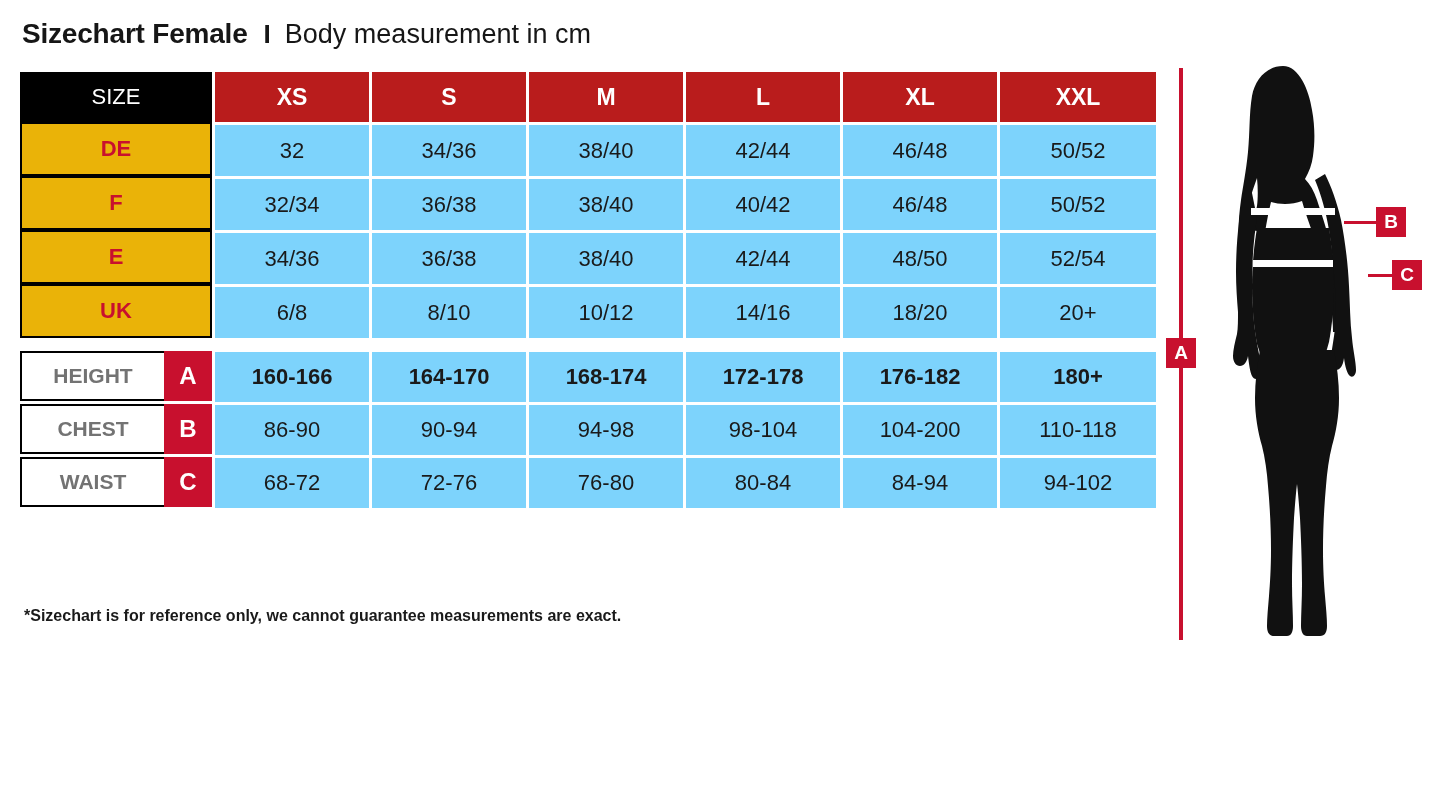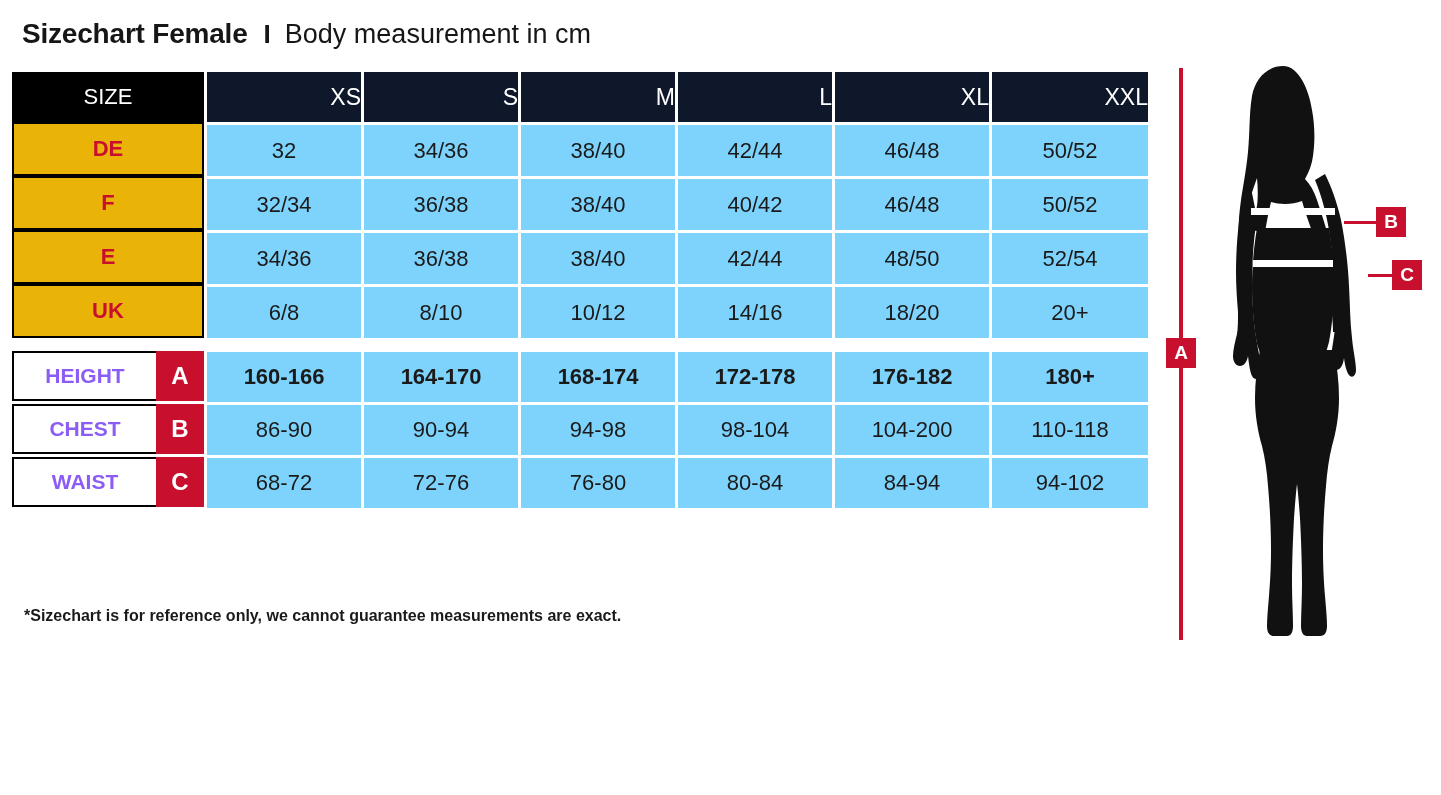--- a/index.html
+++ b/index.html
@@ -39,21 +39,21 @@
   }
   #title-sub {
     font-size: 27px;
     font-weight: normal;
     color: #161616;
   }
 
   
   #chart-wrap {
     position: absolute;
-    left: 12px;
+    left: 20px;
     top: 72px;
     width: 1136px;
     border-radius: 11px;
   }
   table.sz {
     border-collapse: separate;
     border-spacing: 0;
     width: 1136px;
     table-layout: fixed;
   }
@@ -69,26 +69,25 @@
     box-sizing: border-box;
   }
   
   .hdr-label {
     background: #000000;
     color: #ffffff;
     font-size: 22px;
     font-weight: normal;
   }
   .hdr-size {
-    background: #0f172a;
+    background: #b91c1c;
     color: #ffffff;
     font-size: 23px;
-    font-weight: normal;
+    font-weight: bold;
     border-left: 3px solid #ffffff;
-    text-align: right;
   }
   
   .lbl {
     background: #eab308;
     color: #c8102e;
     font-weight: bold;
     font-size: 22px;
     border: 2.5px solid #000000;
   }
   
@@ -120,21 +119,21 @@
   }
   .meas-text {
     flex: 1 1 auto;
     border: 2.5px solid #000000;
     border-right: none;
     display: flex;
     align-items: center;
     justify-content: center;
     font-weight: bold;
     font-size: 21px;
-    color: #8b5cf6;
+    color: #737373;
     box-sizing: border-box;
   }
   .meas-key {
     width: 48px;
     background: #c8102e;
     color: #ffffff;
     font-weight: bold;
     font-size: 24px;
     display: flex;
     align-items: center;

